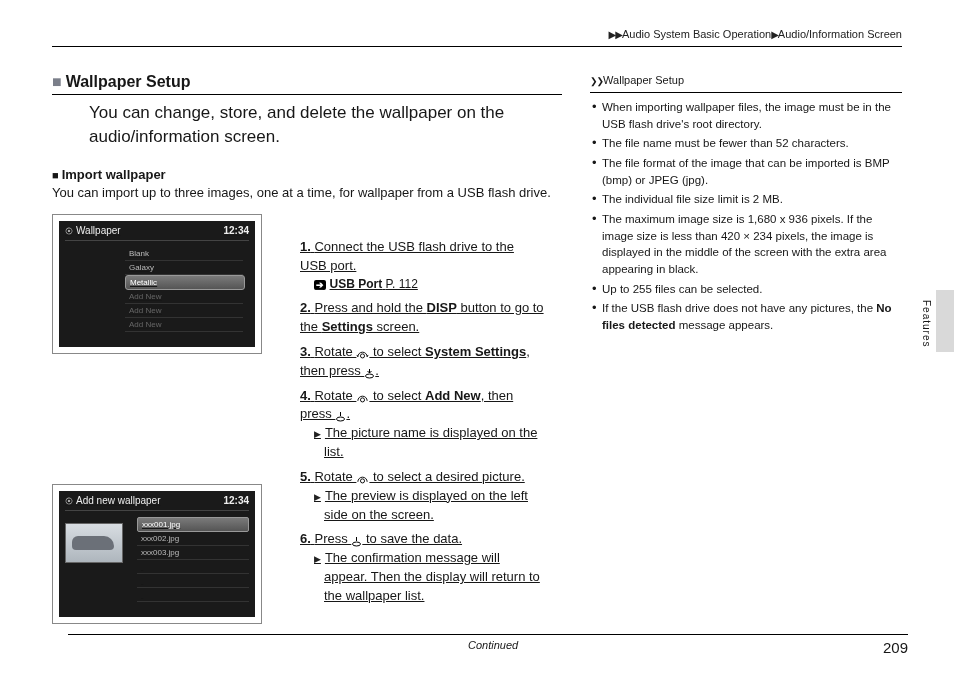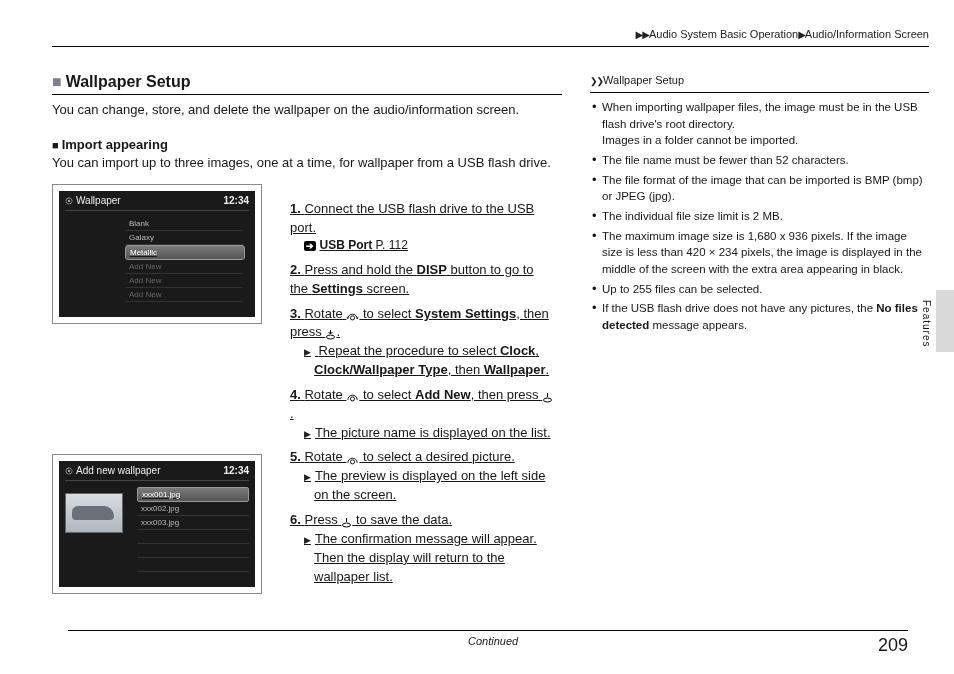--- a/index.html
+++ b/index.html
@@ -8,21 +8,21 @@
     font-family: "Helvetica Neue", Arial, sans-serif;
     font-size: 13px;
     color: #171717;
     background: #fff;
     width: 954px;
     height: 674px;
     position: relative;
     overflow: hidden;
   }
   .page {
-    padding: 28px 25px 20px 52px;
+    padding: 28px 52px 20px 52px;
     box-sizing: border-box;
     height: 100%;
     position: relative;
   }
   .breadcrumb {
     text-align: right;
     font-size: 11px;
     color: #222;
     padding-bottom: 6px;
     border-bottom: 1px solid #000;
@@ -47,23 +47,24 @@
   .sec-title {
     font-size: 16px;
     font-weight: bold;
     border-bottom: 1px solid #000;
     padding-bottom: 3px;
     margin: 0 0 6px 0;
   }
   .sec-title .sq { color: #7b7f8a; margin-right: 4px; }
 
   .intro {
-    font-size: 13px;
+    font-size: 17px;
     margin-bottom: 18px;
     line-height: 1.4;
+    margin-left: 37px;
   }
 
   .sub-head {
     font-size: 13px;
     font-weight: bold;
     margin-bottom: 2px;
   }
   .sub-head .sq { font-size: 11px; margin-right: 3px; }
 
   .sub-intro {
@@ -168,21 +169,21 @@
   }
   .dev-list2 .item.sel {
     background: linear-gradient(#7a7a7a,#555);
     color:#fff; border:1px solid #999; border-radius:2px;
   }
   .dev-list2 .item.blank { color: transparent; }
 
   ol.steps {
     list-style: none;
     padding: 0;
-    margin: 8px;
+    margin: 18px;
   }
   ol.steps > li {
     margin-bottom: 6px;
   }
   ol.steps .num { font-weight: bold; }
   .xref { font-weight: bold; font-size: 12px; }
   .xref .xicon::before { content: "➔"; background:#000; color:#fff; font-size:9px; padding:0 2px; margin-right:4px; border-radius:2px;}
   .sub {
     margin-left: 14px;
     text-indent: -10px;
@@ -258,21 +259,21 @@
     align-items: baseline;
     font-size: 11px;
   }
   .footer .cont {
     font-style: italic;
     position: absolute;
     left: 50%;
     transform: translateX(-20px);
   }
   .footer .pnum {
-    font-size: 18px;
+    font-size: 15px;
     margin-left: 12px;
   }
 
   b { font-weight: bold; }
 </style>
 </head>
 <body>
 
 <div class="page">
 
@@ -282,21 +283,21 @@
 
   <div class="columns">
 
     <div class="col-left">
       <h2 class="sec-title">
         <span class="sq">■</span><span>Wallpaper Setup</span>
       </h2>
       <div class="intro">You can change, store, and delete the wallpaper on the audio/information screen.</div>
 
       <div class="sub-head">
-        <span class="sq">■</span><span>Import appearing</span>
+        <span class="sq">■</span><span>Import wallpaper</span>
       </div>
       <div class="sub-intro">You can import up to three images, one at a time, for wallpaper from a USB flash drive.</div>
 
       <div class="row2">
         <div class="figcol">
 
           <div class="device">
             <div class="dev-inner">
               <div class="dev-title">
                 <span><span class="dot"></span><span>Wallpaper</span></span>
@@ -350,23 +351,20 @@
             <li>
               <span class="num">3.</span>
               <span>Rotate </span><span class="dial-icon"><svg viewBox="0 0 14 11">
                     <path d="M2 8 A5 5 0 1 1 12 8" fill="none" stroke="#000" stroke-width="1"></path>
                     <circle cx="7" cy="7" r="2.2" fill="none" stroke="#000" stroke-width="1"></circle>
                     <path d="M2 8 l-1 -2 M12 8 l1 -2" stroke="#000" stroke-width="1"></path>
                   </svg></span><span> to select </span><b>System Settings</b><span>, then press </span><span class="knob-icon"><svg viewBox="0 0 11 11">
                     <ellipse cx="5.5" cy="8" rx="4" ry="2" fill="none" stroke="#000" stroke-width="1"></ellipse>
                     <path d="M5.5 1 v4 M3.5 3 l2 2 l2 -2" fill="none" stroke="#000" stroke-width="1"></path>
                   </svg></span><span>.</span>
-              <div class="sub">
-                <span>Repeat the procedure to select </span><b>Clock</b><span>, </span><b>Clock/Wallpaper Type</b><span>, then </span><b>Wallpaper</b><span>.</span>
-              </div>
             </li>
             <li>
               <span class="num">4.</span>
               <span>Rotate </span><span class="dial-icon"><svg viewBox="0 0 14 11">
                     <path d="M2 8 A5 5 0 1 1 12 8" fill="none" stroke="#000" stroke-width="1"></path>
                     <circle cx="7" cy="7" r="2.2" fill="none" stroke="#000" stroke-width="1"></circle>
                   </svg></span><span> to select </span><b>Add New</b><span>, then press </span><span class="knob-icon"><svg viewBox="0 0 11 11">
                     <ellipse cx="5.5" cy="8" rx="4" ry="2" fill="none" stroke="#000" stroke-width="1"></ellipse>
                     <path d="M5.5 1 v4" stroke="#000" stroke-width="1"></path>
                   </svg></span><span>.</span>
@@ -393,21 +391,20 @@
       </div>
     </div>
 
     <div class="col-right">
       <div class="side-head">
         <span class="chevs">❯❯</span><span>Wallpaper Setup</span>
       </div>
       <ul class="notes">
         <li>
           <span>When importing wallpaper files, the image must be in the USB flash drive's root directory.</span>
-          <div class="note-sub" style="padding-left:0">Images in a folder cannot be imported.</div>
         </li>
         <li>The file name must be fewer than 52 characters.</li>
         <li>The file format of the image that can be imported is BMP (bmp) or JPEG (jpg).</li>
         <li>The individual file size limit is 2 MB.</li>
         <li>The maximum image size is 1,680 x 936 pixels. If the image size is less than 420 × 234 pixels, the image is displayed in the middle of the screen with the extra area appearing in black.</li>
         <li>Up to 255 files can be selected.</li>
         <li>
           <span>If the USB flash drive does not have any pictures, the </span><b>No files detected</b><span> message appears.</span>
         </li>
       </ul>

